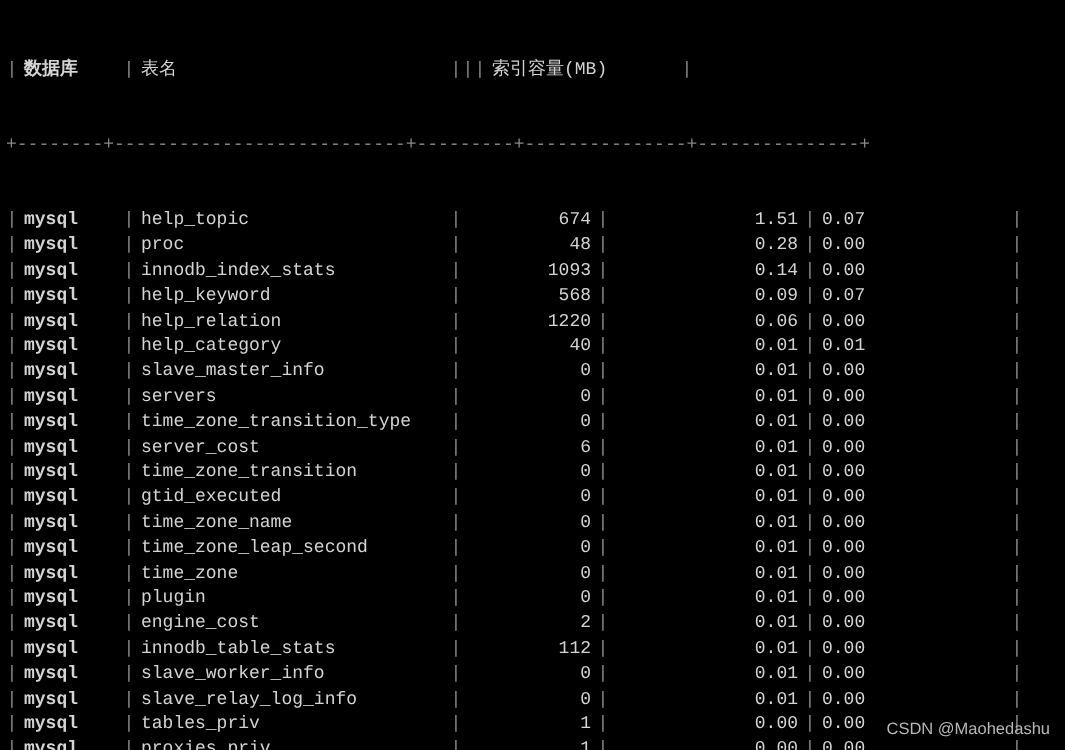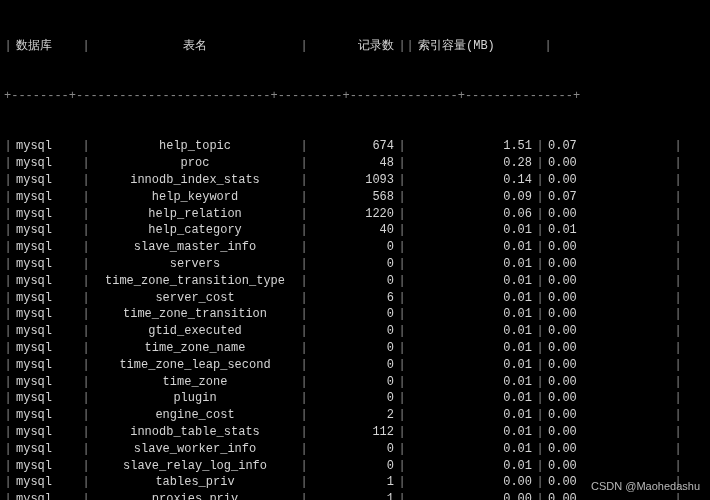--- a/index.html
+++ b/index.html
@@ -10,22 +10,22 @@
       font-size: 12px;
       line-height: 1.4;
       padding: 4px;
       width: 710px;
     }
     .table { white-space: pre; }
     .divider { color: #888; letter-spacing: 0; }
     .row { display: flex; }
     .pipe { color: #888; display: inline-block; width: 8px; text-align: center; }
     .cell { display: inline-block; padding: 0 4px; }
-    .c0 { width: 70px; }
-    .c1 { width: 210px; text-align: center; }
+    .c0 { width: 70px; font-weight: bold; }
+    .c1 { width: 210px; }
     .c2 { width: 90px; text-align: right; }
     .c3 { width: 130px; text-align: right; }
     .c4 { width: 130px; text-align: left; }
     .hdr { color: #d4d4d4; }
     .watermark {
       position: fixed;
       bottom: 6px;
       right: 10px;
       color: #b8b8b8;
       font-size: 11px;
@@ -35,21 +35,20 @@
 </head>
 <body>
 
 <div class="table">
   <div class="row hdr">
     <span class="pipe">|</span>
     <span class="cell c0">数据库</span>
     <span class="pipe">|</span>
     <span class="cell c1">表名</span>
     <span class="pipe">|</span>
-    <span class="cell c2">记录数</span>
     <span class="pipe">|</span>
     <span class="pipe">|</span>
     <span class="cell c4">索引容量(MB)</span>
     <span class="pipe">|</span>
   </div>
   <div class="divider">+--------+---------------------------+---------+---------------+---------------+</div>
   <div id="rows"><div class="row"><span class="pipe">|</span><span class="cell c0">mysql</span><span class="pipe">|</span><span class="cell c1">help_topic</span><span class="pipe">|</span><span class="cell c2">674</span><span class="pipe">|</span><span class="cell c3">1.51</span><span class="pipe">|</span><span class="cell c4">0.07</span><span class="pipe">|</span></div><div class="row"><span class="pipe">|</span><span class="cell c0">mysql</span><span class="pipe">|</span><span class="cell c1">proc</span><span class="pipe">|</span><span class="cell c2">48</span><span class="pipe">|</span><span class="cell c3">0.28</span><span class="pipe">|</span><span class="cell c4">0.00</span><span class="pipe">|</span></div><div class="row"><span class="pipe">|</span><span class="cell c0">mysql</span><span class="pipe">|</span><span class="cell c1">innodb_index_stats</span><span class="pipe">|</span><span class="cell c2">1093</span><span class="pipe">|</span><span class="cell c3">0.14</span><span class="pipe">|</span><span class="cell c4">0.00</span><span class="pipe">|</span></div><div class="row"><span class="pipe">|</span><span class="cell c0">mysql</span><span class="pipe">|</span><span class="cell c1">help_keyword</span><span class="pipe">|</span><span class="cell c2">568</span><span class="pipe">|</span><span class="cell c3">0.09</span><span class="pipe">|</span><span class="cell c4">0.07</span><span class="pipe">|</span></div><div class="row"><span class="pipe">|</span><span class="cell c0">mysql</span><span class="pipe">|</span><span class="cell c1">help_relation</span><span class="pipe">|</span><span class="cell c2">1220</span><span class="pipe">|</span><span class="cell c3">0.06</span><span class="pipe">|</span><span class="cell c4">0.00</span><span class="pipe">|</span></div><div class="row"><span class="pipe">|</span><span class="cell c0">mysql</span><span class="pipe">|</span><span class="cell c1">help_category</span><span class="pipe">|</span><span class="cell c2">40</span><span class="pipe">|</span><span class="cell c3">0.01</span><span class="pipe">|</span><span class="cell c4">0.01</span><span class="pipe">|</span></div><div class="row"><span class="pipe">|</span><span class="cell c0">mysql</span><span class="pipe">|</span><span class="cell c1">slave_master_info</span><span class="pipe">|</span><span class="cell c2">0</span><span class="pipe">|</span><span class="cell c3">0.01</span><span class="pipe">|</span><span class="cell c4">0.00</span><span class="pipe">|</span></div><div class="row"><span class="pipe">|</span><span class="cell c0">mysql</span><span class="pipe">|</span><span class="cell c1">servers</span><span class="pipe">|</span><span class="cell c2">0</span><span class="pipe">|</span><span class="cell c3">0.01</span><span class="pipe">|</span><span class="cell c4">0.00</span><span class="pipe">|</span></div><div class="row"><span class="pipe">|</span><span class="cell c0">mysql</span><span class="pipe">|</span><span class="cell c1">time_zone_transition_type</span><span class="pipe">|</span><span class="cell c2">0</span><span class="pipe">|</span><span class="cell c3">0.01</span><span class="pipe">|</span><span class="cell c4">0.00</span><span class="pipe">|</span></div><div class="row"><span class="pipe">|</span><span class="cell c0">mysql</span><span class="pipe">|</span><span class="cell c1">server_cost</span><span class="pipe">|</span><span class="cell c2">6</span><span class="pipe">|</span><span class="cell c3">0.01</span><span class="pipe">|</span><span class="cell c4">0.00</span><span class="pipe">|</span></div><div class="row"><span class="pipe">|</span><span class="cell c0">mysql</span><span class="pipe">|</span><span class="cell c1">time_zone_transition</span><span class="pipe">|</span><span class="cell c2">0</span><span class="pipe">|</span><span class="cell c3">0.01</span><span class="pipe">|</span><span class="cell c4">0.00</span><span class="pipe">|</span></div><div class="row"><span class="pipe">|</span><span class="cell c0">mysql</span><span class="pipe">|</span><span class="cell c1">gtid_executed</span><span class="pipe">|</span><span class="cell c2">0</span><span class="pipe">|</span><span class="cell c3">0.01</span><span class="pipe">|</span><span class="cell c4">0.00</span><span class="pipe">|</span></div><div class="row"><span class="pipe">|</span><span class="cell c0">mysql</span><span class="pipe">|</span><span class="cell c1">time_zone_name</span><span class="pipe">|</span><span class="cell c2">0</span><span class="pipe">|</span><span class="cell c3">0.01</span><span class="pipe">|</span><span class="cell c4">0.00</span><span class="pipe">|</span></div><div class="row"><span class="pipe">|</span><span class="cell c0">mysql</span><span class="pipe">|</span><span class="cell c1">time_zone_leap_second</span><span class="pipe">|</span><span class="cell c2">0</span><span class="pipe">|</span><span class="cell c3">0.01</span><span class="pipe">|</span><span class="cell c4">0.00</span><span class="pipe">|</span></div><div class="row"><span class="pipe">|</span><span class="cell c0">mysql</span><span class="pipe">|</span><span class="cell c1">time_zone</span><span class="pipe">|</span><span class="cell c2">0</span><span class="pipe">|</span><span class="cell c3">0.01</span><span class="pipe">|</span><span class="cell c4">0.00</span><span class="pipe">|</span></div><div class="row"><span class="pipe">|</span><span class="cell c0">mysql</span><span class="pipe">|</span><span class="cell c1">plugin</span><span class="pipe">|</span><span class="cell c2">0</span><span class="pipe">|</span><span class="cell c3">0.01</span><span class="pipe">|</span><span class="cell c4">0.00</span><span class="pipe">|</span></div><div class="row"><span class="pipe">|</span><span class="cell c0">mysql</span><span class="pipe">|</span><span class="cell c1">engine_cost</span><span class="pipe">|</span><span class="cell c2">2</span><span class="pipe">|</span><span class="cell c3">0.01</span><span class="pipe">|</span><span class="cell c4">0.00</span><span class="pipe">|</span></div><div class="row"><span class="pipe">|</span><span class="cell c0">mysql</span><span class="pipe">|</span><span class="cell c1">innodb_table_stats</span><span class="pipe">|</span><span class="cell c2">112</span><span class="pipe">|</span><span class="cell c3">0.01</span><span class="pipe">|</span><span class="cell c4">0.00</span><span class="pipe">|</span></div><div class="row"><span class="pipe">|</span><span class="cell c0">mysql</span><span class="pipe">|</span><span class="cell c1">slave_worker_info</span><span class="pipe">|</span><span class="cell c2">0</span><span class="pipe">|</span><span class="cell c3">0.01</span><span class="pipe">|</span><span class="cell c4">0.00</span><span class="pipe">|</span></div><div class="row"><span class="pipe">|</span><span class="cell c0">mysql</span><span class="pipe">|</span><span class="cell c1">slave_relay_log_info</span><span class="pipe">|</span><span class="cell c2">0</span><span class="pipe">|</span><span class="cell c3">0.01</span><span class="pipe">|</span><span class="cell c4">0.00</span><span class="pipe">|</span></div><div class="row"><span class="pipe">|</span><span class="cell c0">mysql</span><span class="pipe">|</span><span class="cell c1">tables_priv</span><span class="pipe">|</span><span class="cell c2">1</span><span class="pipe">|</span><span class="cell c3">0.00</span><span class="pipe">|</span><span class="cell c4">0.00</span><span class="pipe">|</span></div><div class="row"><span class="pipe">|</span><span class="cell c0">mysql</span><span class="pipe">|</span><span class="cell c1">proxies_priv</span><span class="pipe">|</span><span class="cell c2">1</span><span class="pipe">|</span><span class="cell c3">0.00</span><span class="pipe">|</span><span class="cell c4">0.00</span><span class="pipe">|</span></div></div>
   
 </div>
 

